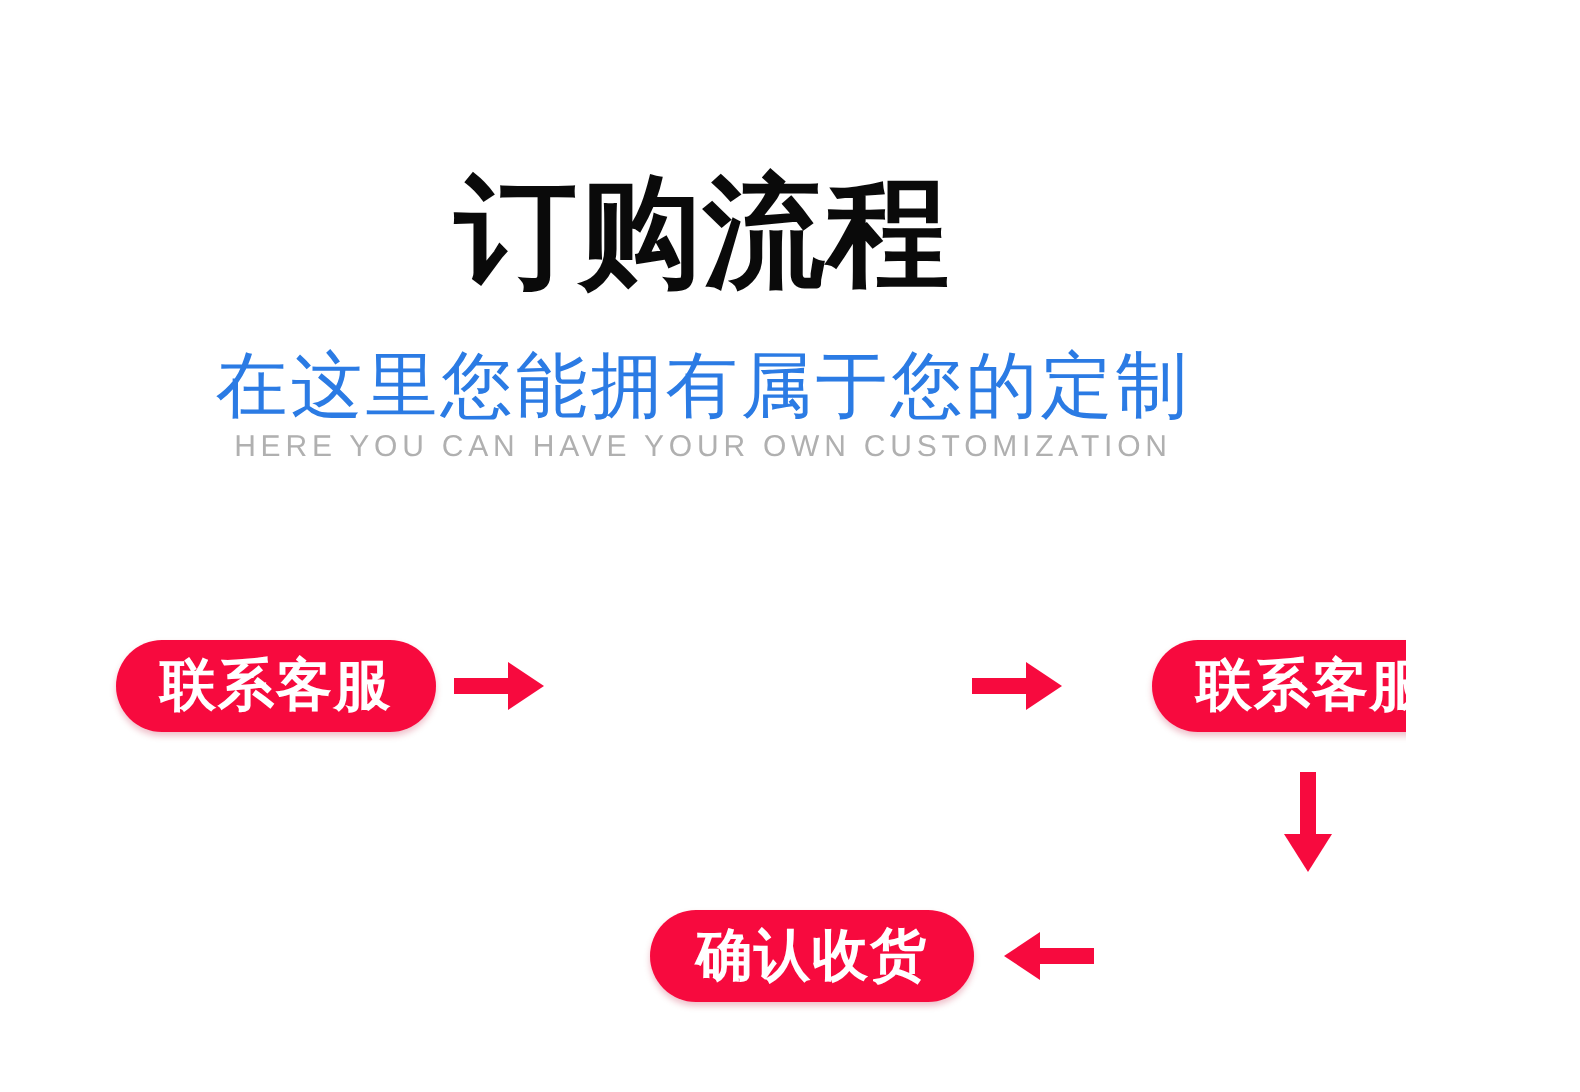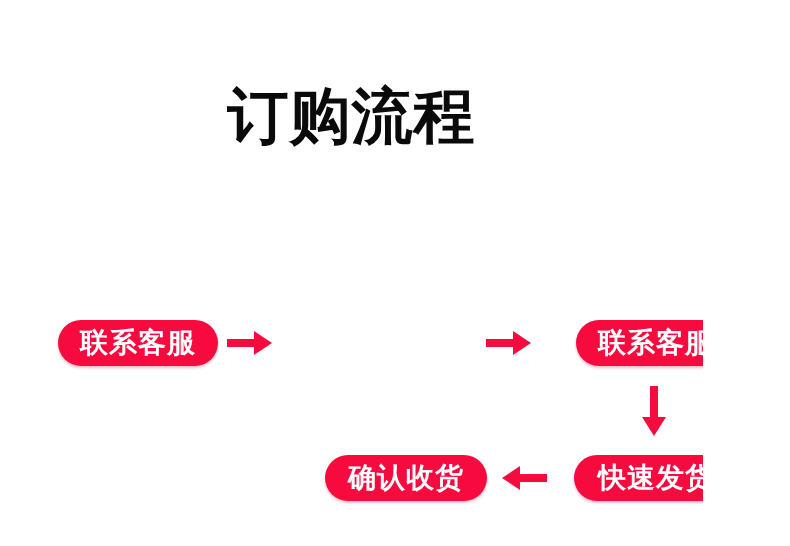--- a/index.html
+++ b/index.html
@@ -66,20 +66,22 @@
   #arrow-2 { left: 486px; top: 331px; }
   #arrow-3 { left: 641px; top: 386px; }
   #arrow-4 { left: 502px; top: 466px; }
 </style>
 </head>
 <body>
 
 <div class="canvas">
 
   <h1 class="title">订购流程</h1>
+  <div class="sub-cn">在这里您能拥有属于您的定制</div>
+  <div class="sub-en">HERE YOU CAN HAVE YOUR OWN CUSTOMIZATION</div>
 
   <div class="pill" id="pill-1">联系客服</div>
 
   <svg class="arrow" id="arrow-1" width="45" height="24" viewBox="0 0 45 24" xmlns="http://www.w3.org/2000/svg">
     <rect x="0" y="8" width="28" height="8"></rect>
     <polygon points="27,0 45,12 27,24"></polygon>
   </svg>
 
 
   <svg class="arrow" id="arrow-2" width="45" height="24" viewBox="0 0 45 24" xmlns="http://www.w3.org/2000/svg">
@@ -87,21 +89,20 @@
     <polygon points="27,0 45,12 27,24"></polygon>
   </svg>
 
   <div class="pill" id="pill-3">联系客服</div>
 
   <svg class="arrow" id="arrow-3" width="26" height="50" viewBox="0 0 26 50" xmlns="http://www.w3.org/2000/svg">
     <rect x="9" y="0" width="8" height="32"></rect>
     <polygon points="1,31 25,31 13,50"></polygon>
   </svg>
 
-  <div class="pill" id="pill-5">快速发货</div>
 
   <svg class="arrow" id="arrow-4" width="45" height="24" viewBox="0 0 45 24" xmlns="http://www.w3.org/2000/svg">
     <rect x="17" y="8" width="28" height="8"></rect>
     <polygon points="18,0 0,12 18,24"></polygon>
   </svg>
 
   <div class="pill" id="pill-4">确认收货</div>
 
 </div>
 

